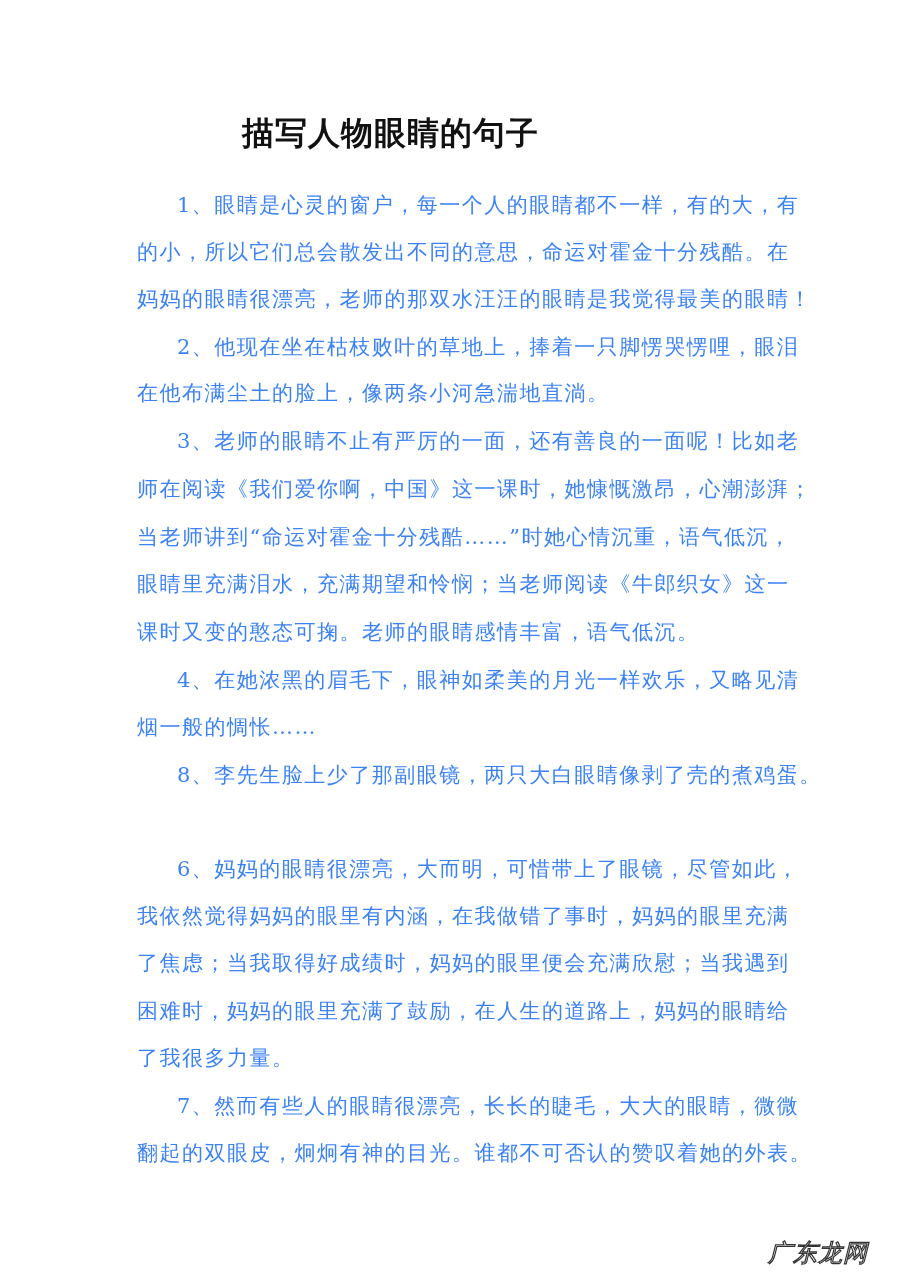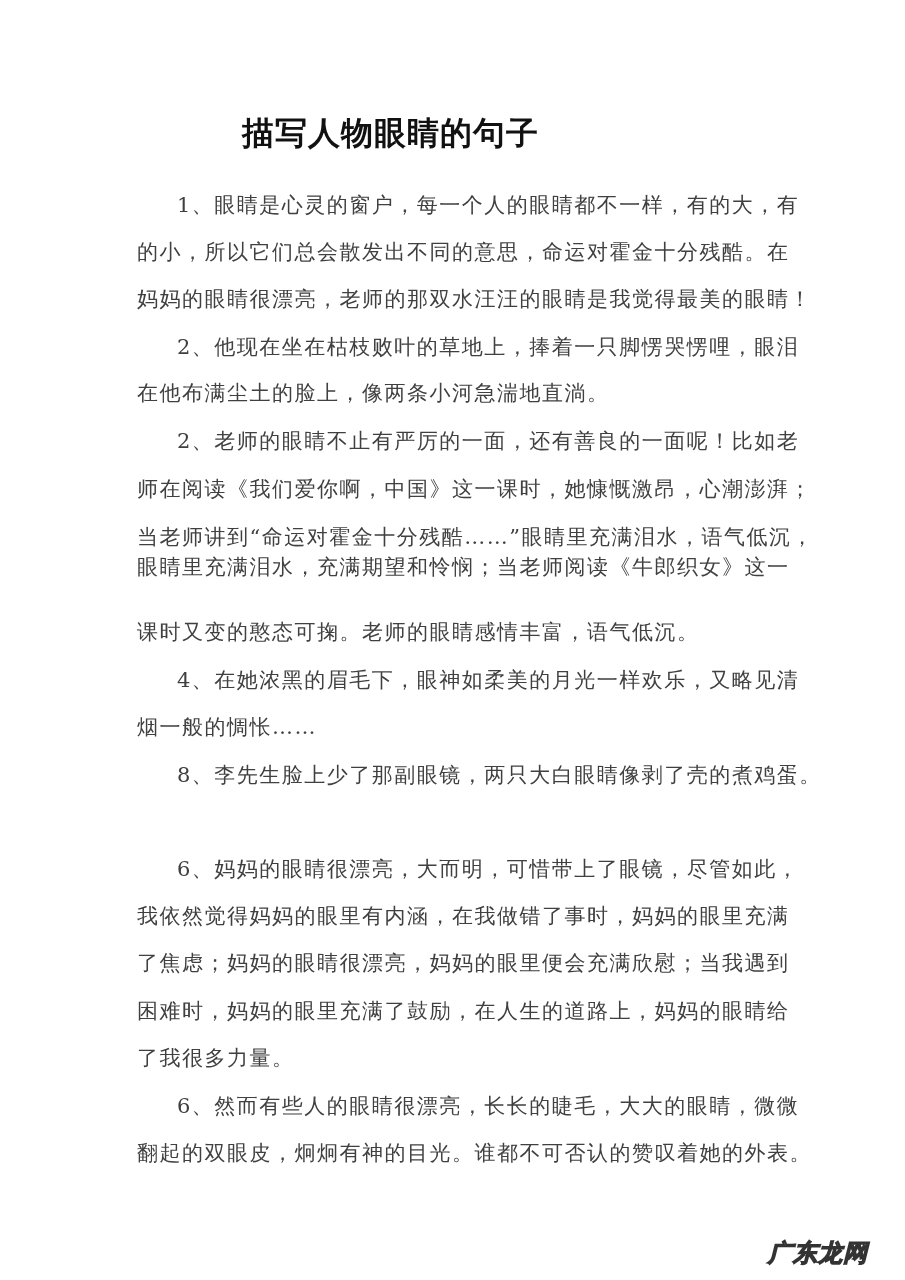--- a/index.html
+++ b/index.html
@@ -2,53 +2,53 @@
 <html><head>
 <meta charset="utf-8">
 <style>
   html, body { margin:0; padding:0; background:#ffffff; }
   body { width:905px; height:1280px; position:relative; overflow:hidden;
          font-family: "DejaVu Serif", "Liberation Serif", serif; color:#111; }
   .title { position:absolute; left:0; width:781px; top:112px; text-align:center;
            font-family:"DejaVu Sans", "Liberation Sans", sans-serif; font-weight:bold;
            font-size:32px; letter-spacing:1px; color:#111; }
   .line { position:absolute; left:137px; width:640px; font-size:21px; line-height:28px;
-          white-space:nowrap; color:#404040; letter-spacing:1.5px; }
+          white-space:nowrap; color:#3b82f6; letter-spacing:1.5px; }
   .indent { left:177px; }
   .watermark { position:absolute; left:768px; top:1237px; font-family:"DejaVu Sans", sans-serif;
-               font-weight:bold; font-size:24px; color:#ffffff; letter-spacing:1px;
+               font-weight:normal; font-size:24px; color:#ffffff; letter-spacing:1px;
                -webkit-text-stroke:1.2px #333; font-style:italic; }
 </style>
 </head>
 <body>
 
 <div>
   <div class="title">描写人物眼睛的句子</div>
 
   <div class="line indent" style="top:191px">1、眼睛是心灵的窗户，每一个人的眼睛都不一样，有的大，有</div>
   <div class="line" style="top:238px">的小，所以它们总会散发出不同的意思，命运对霍金十分残酷。在</div>
   <div class="line" style="top:285px">妈妈的眼睛很漂亮，老师的那双水汪汪的眼睛是我觉得最美的眼睛！</div>
 
   <div class="line indent" style="top:333px">2、他现在坐在枯枝败叶的草地上，捧着一只脚愣哭愣哩，眼泪</div>
   <div class="line" style="top:379px">在他布满尘土的脸上，像两条小河急湍地直淌。</div>
 
-  <div class="line indent" style="top:427px">2、老师的眼睛不止有严厉的一面，还有善良的一面呢！比如老</div>
+  <div class="line indent" style="top:427px">3、老师的眼睛不止有严厉的一面，还有善良的一面呢！比如老</div>
   <div class="line" style="top:475px">师在阅读《我们爱你啊，中国》这一课时，她慷慨激昂，心潮澎湃；</div>
-  <div class="line" style="top:523px">当老师讲到“命运对霍金十分残酷……”眼睛里充满泪水，语气低沉，</div>
-  <div class="line" style="top:553px">眼睛里充满泪水，充满期望和怜悯；当老师阅读《牛郎织女》这一</div>
+  <div class="line" style="top:523px">当老师讲到“命运对霍金十分残酷……”时她心情沉重，语气低沉，</div>
+  <div class="line" style="top:570px">眼睛里充满泪水，充满期望和怜悯；当老师阅读《牛郎织女》这一</div>
   <div class="line" style="top:618px">课时又变的憨态可掬。老师的眼睛感情丰富，语气低沉。</div>
 
   <div class="line indent" style="top:666px">4、在她浓黑的眉毛下，眼神如柔美的月光一样欢乐，又略见清</div>
   <div class="line" style="top:713px">烟一般的惆怅……</div>
 
   <div class="line indent" style="top:761px">8、李先生脸上少了那副眼镜，两只大白眼睛像剥了壳的煮鸡蛋。</div>
 
   <div class="line indent" style="top:855px">6、妈妈的眼睛很漂亮，大而明，可惜带上了眼镜，尽管如此，</div>
   <div class="line" style="top:902px">我依然觉得妈妈的眼里有内涵，在我做错了事时，妈妈的眼里充满</div>
-  <div class="line" style="top:949px">了焦虑；妈妈的眼睛很漂亮，妈妈的眼里便会充满欣慰；当我遇到</div>
+  <div class="line" style="top:949px">了焦虑；当我取得好成绩时，妈妈的眼里便会充满欣慰；当我遇到</div>
   <div class="line" style="top:997px">困难时，妈妈的眼里充满了鼓励，在人生的道路上，妈妈的眼睛给</div>
   <div class="line" style="top:1044px">了我很多力量。</div>
 
-  <div class="line indent" style="top:1092px">6、然而有些人的眼睛很漂亮，长长的睫毛，大大的眼睛，微微</div>
+  <div class="line indent" style="top:1092px">7、然而有些人的眼睛很漂亮，长长的睫毛，大大的眼睛，微微</div>
   <div class="line" style="top:1139px">翻起的双眼皮，炯炯有神的目光。谁都不可否认的赞叹着她的外表。</div>
 </div>
 
 <div class="watermark">广东龙网</div>
 
 </body></html>

